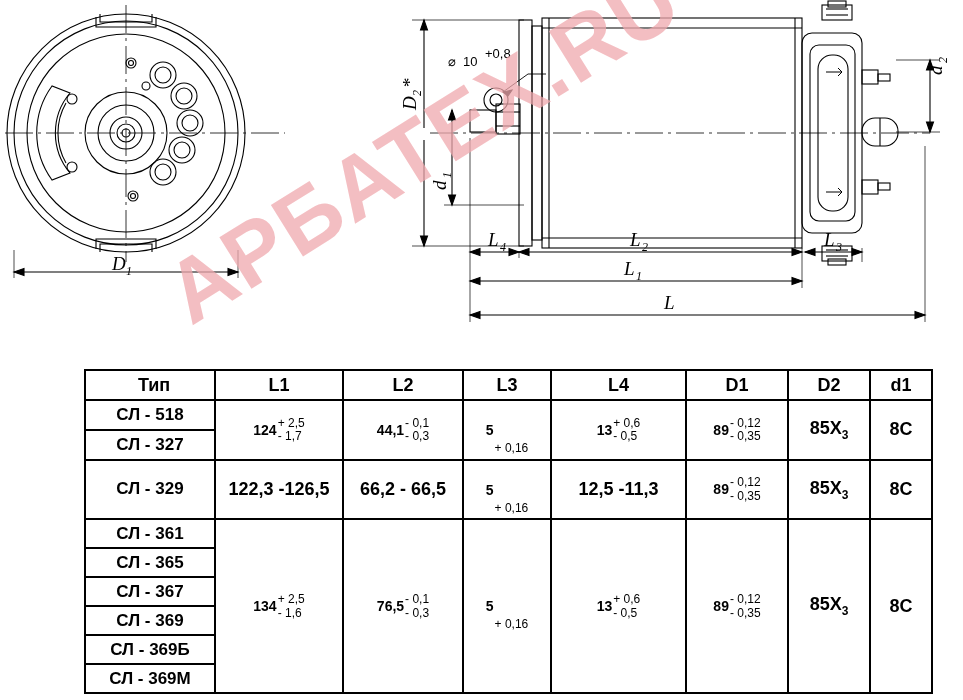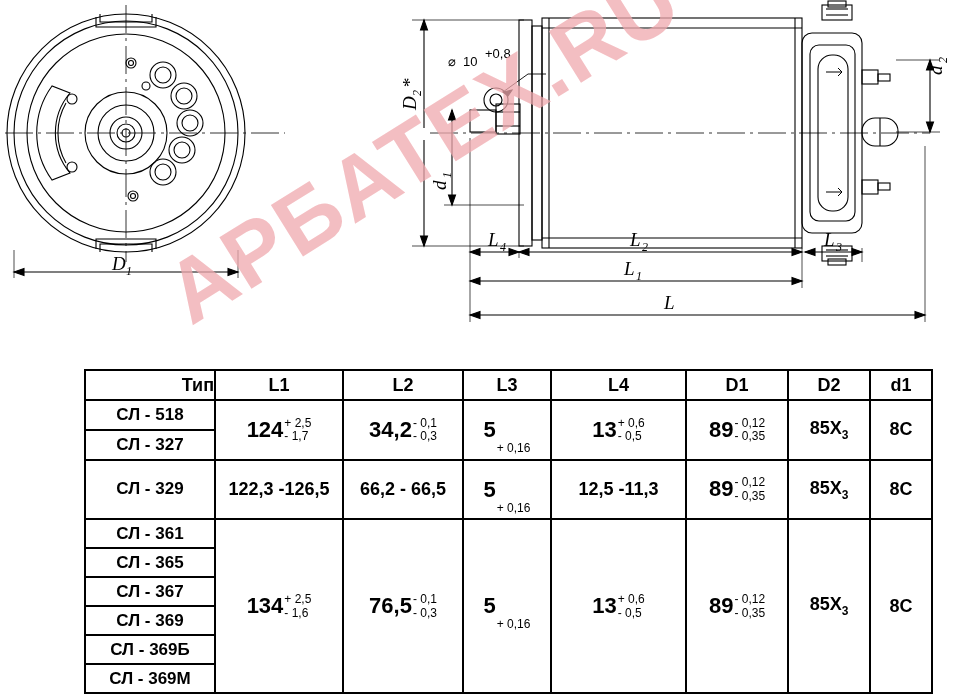--- a/index.html
+++ b/index.html
@@ -94,21 +94,21 @@
   .col-d2 { width: 82px; }
   .col-d3 { width: 62px; }
 
   
   .tolval {
     display: inline-block;
     white-space: nowrap;
     line-height: 1;
   }
   .tolval .base {
-    font-size: 22px;
+    font-size: 14px;
     font-weight: bold;
     vertical-align: middle;
   }
   .tolval .tol {
     display: inline-block;
     vertical-align: middle;
     text-align: left;
     margin-left: 1px;
     line-height: 1.05;
   }
@@ -355,39 +355,39 @@
           <col class="col-l1">
           <col class="col-l2">
           <col class="col-l3">
         <col class="col-l4">
           <col class="col-d1">
           <col class="col-d2">
           <col class="col-d3">
       </colgroup>
       <thead>
         <tr>
-          <th style="text-align:right;padding-left:8px;">Тип</th>
+          <th style="text-align:center;padding-left:8px;">Тип</th>
           <th>L1</th>
           <th>L2</th>
           <th>L3</th>
           <th>L4</th>
           <th>D1</th>
           <th>D2</th>
           <th>d1</th>
         </tr>
       </thead>
       <tbody>
 
         <tr>
           <td class="type-cell">СЛ - 518</td>
           <td rowspan="2">
             <span class="tolval"><span class="base">124</span><span class="tol"><span class="up">+ 2,5</span><span class="lo">- 1,7</span></span></span>
           </td>
           <td rowspan="2">
-            <span class="tolval"><span class="base">34,2</span><span class="tol"><span class="up">- 0,1</span><span class="lo">- 0,3</span></span></span>
+            <span class="tolval"><span class="base">44,1</span><span class="tol"><span class="up">- 0,1</span><span class="lo">- 0,3</span></span></span>
           </td>
           <td rowspan="2">
             <span class="tolval single"><span class="base">5</span><span class="tol"><span class="up">+ 0,16</span></span></span>
           </td>
           <td rowspan="2">
             <span class="tolval"><span class="base">13</span><span class="tol"><span class="up">+ 0,6</span><span class="lo">- 0,5</span></span></span>
           </td>
           <td rowspan="2">
             <span class="tolval"><span class="base">89</span><span class="tol"><span class="up">- 0,12</span><span class="lo">- 0,35</span></span></span>
           </td>

